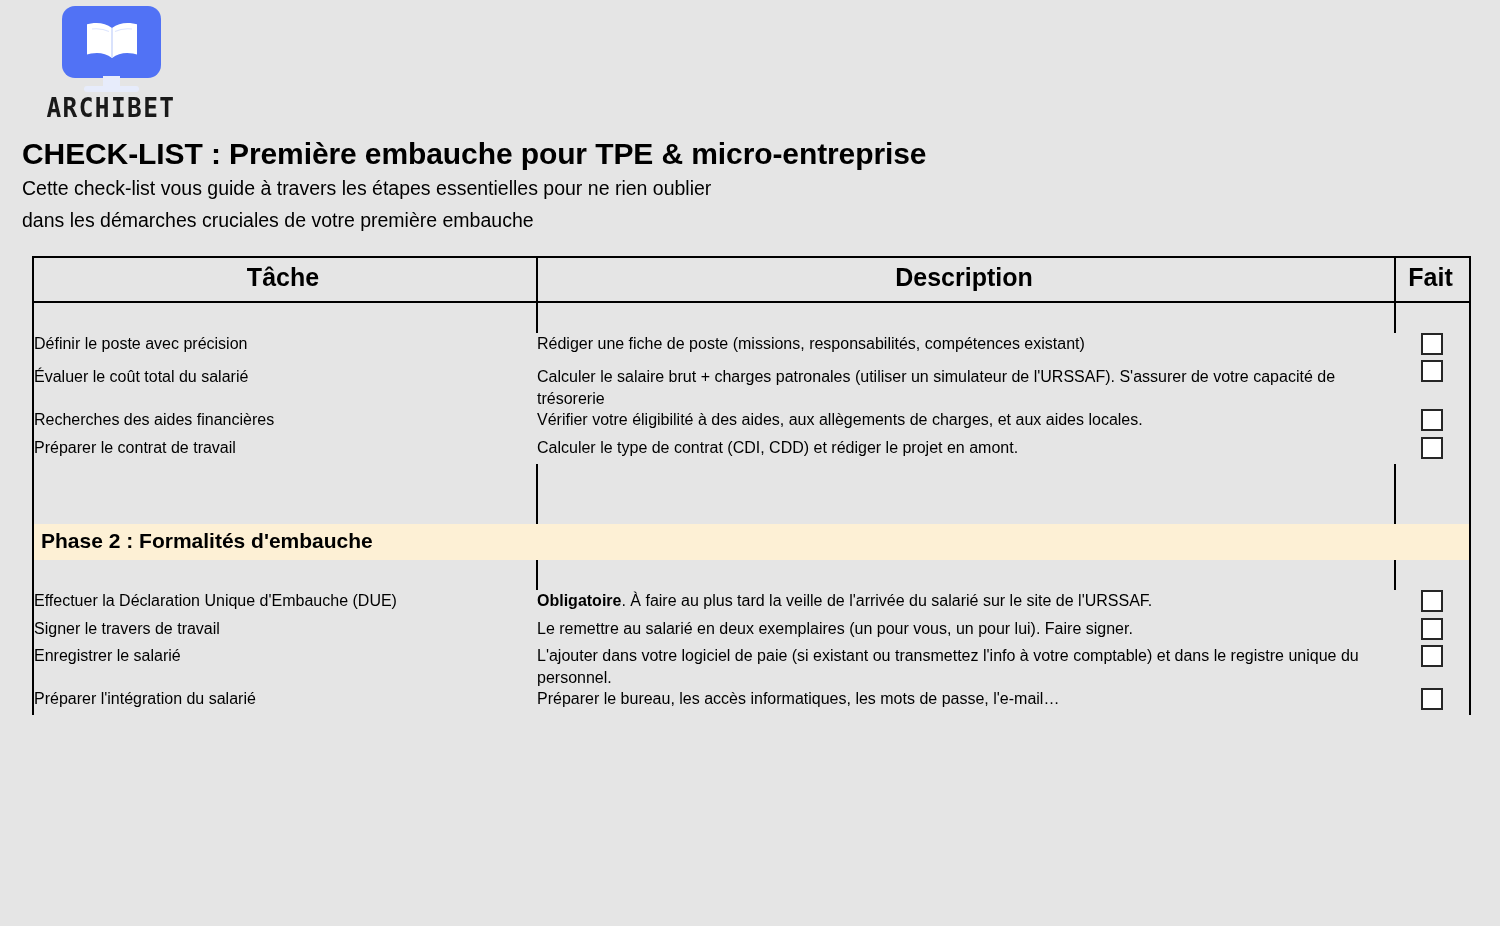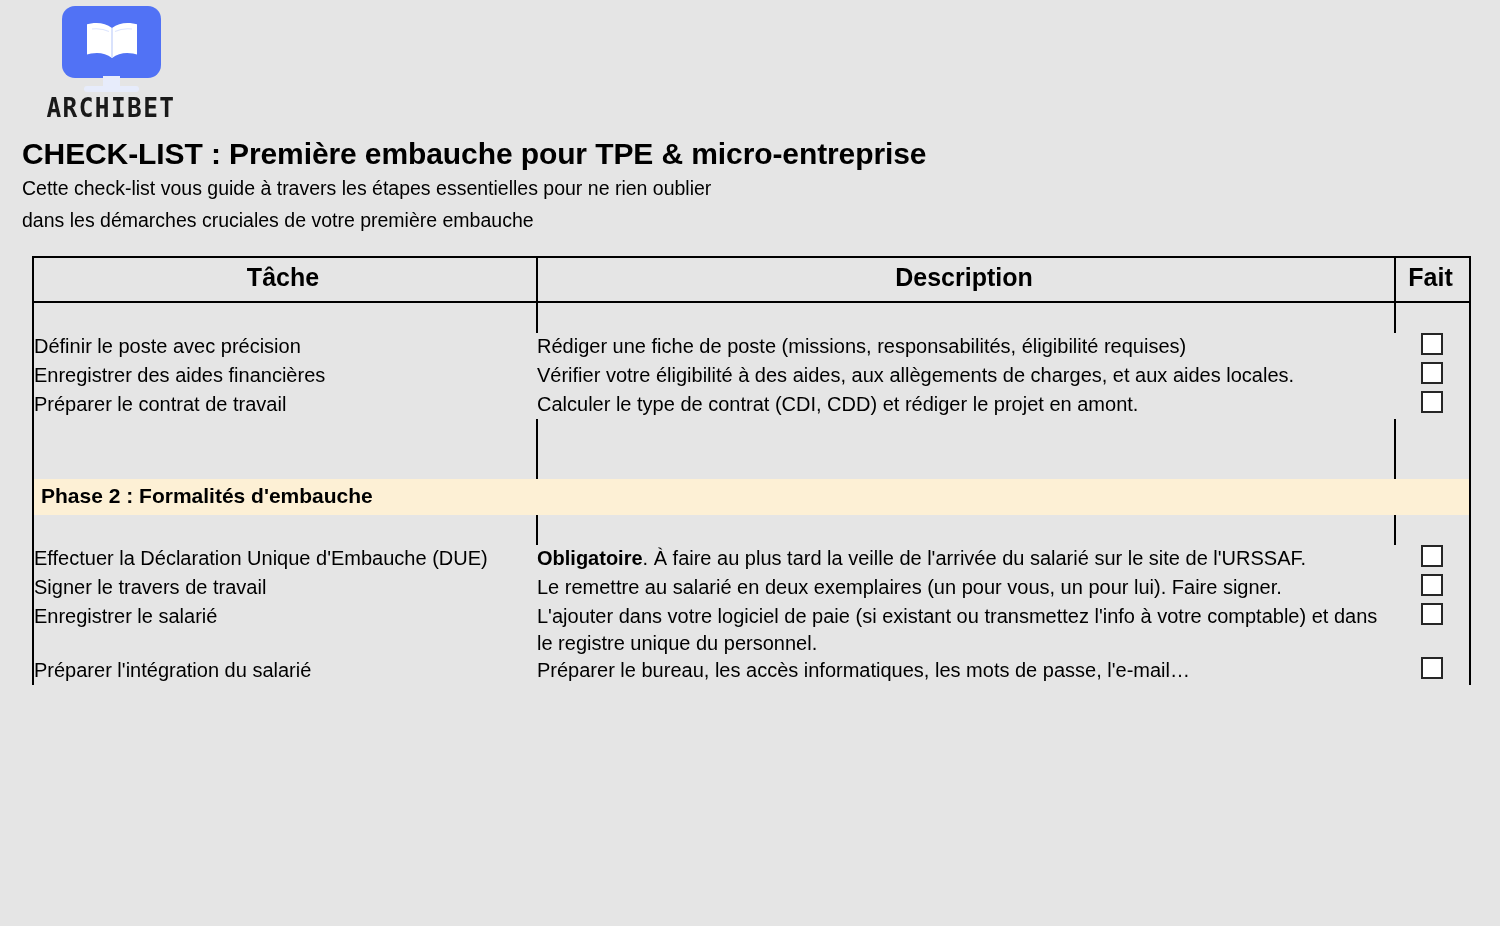--- a/index.html
+++ b/index.html
@@ -136,21 +136,21 @@
   tr.phase-row td {
     background: #fdf0d5;
     font-size: 21px;
     font-weight: 700;
     padding: 5px 0 7px 7px;
     text-align: left;
     border: none;
   }
 
   tr.item-row td {
-    font-size: 20px;
+    font-size: 16px;
     line-height: 1.34;
     vertical-align: top;
     padding: 0;
     border: none;
   }
   td.task-cell {
     padding: 4px 10px 4px 7px;
     border-right: 2px solid #000;
   }
   td.desc-cell {
@@ -226,27 +226,32 @@
       <tbody>
 
         <tr class="spacer-row">
           <td class="sp-task"></td>
           <td class="sp-desc"></td>
           <td></td>
         </tr>
 
         <tr class="item-row">
           <td class="task-cell">Définir le poste avec précision</td>
-          <td class="desc-cell"><span class="bold"></span><span>Rédiger une fiche de poste (missions, responsabilités, éligibilité requises)</span></td>
-          <td class="done-cell"><span class="checkbox"></span></td>
-        </tr>
-
-
-        <tr class="item-row">
-          <td class="task-cell">Enregistrer des aides financières</td>
+          <td class="desc-cell"><span class="bold"></span><span>Rédiger une fiche de poste (missions, responsabilités, compétences existant)</span></td>
+          <td class="done-cell"><span class="checkbox"></span></td>
+        </tr>
+
+        <tr class="item-row tall">
+          <td class="task-cell">Évaluer le coût total du salarié</td>
+          <td class="desc-cell"><span class="bold"></span><span>Calculer le salaire brut + charges patronales (utiliser un simulateur de l'URSSAF). S'assurer de votre capacité de trésorerie</span></td>
+          <td class="done-cell"><span class="checkbox"></span></td>
+        </tr>
+
+        <tr class="item-row">
+          <td class="task-cell">Recherches des aides financières</td>
           <td class="desc-cell"><span class="bold"></span><span>Vérifier votre éligibilité à des aides, aux allègements de charges, et aux aides locales.</span></td>
           <td class="done-cell"><span class="checkbox"></span></td>
         </tr>
 
         <tr class="item-row">
           <td class="task-cell">Préparer le contrat de travail</td>
           <td class="desc-cell"><span class="bold"></span><span>Calculer le type de contrat (CDI, CDD) et rédiger le projet en amont.</span></td>
           <td class="done-cell"><span class="checkbox"></span></td>
         </tr>
 

